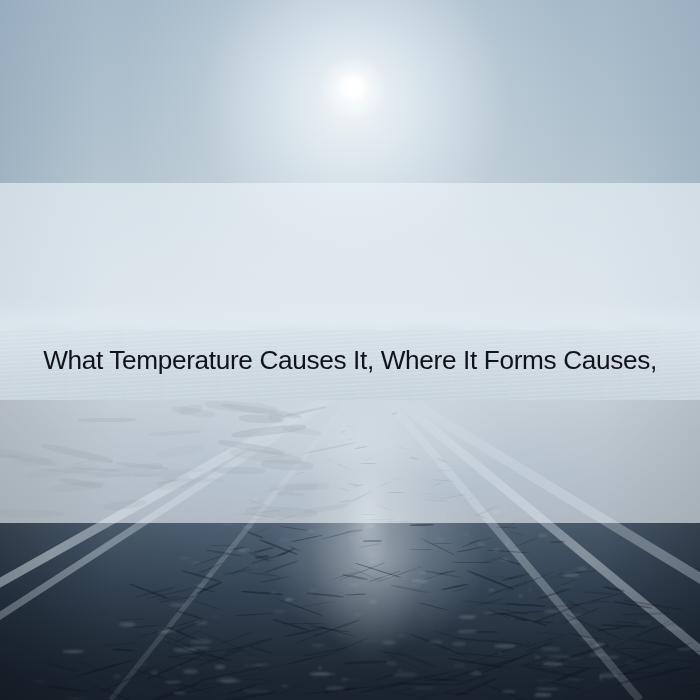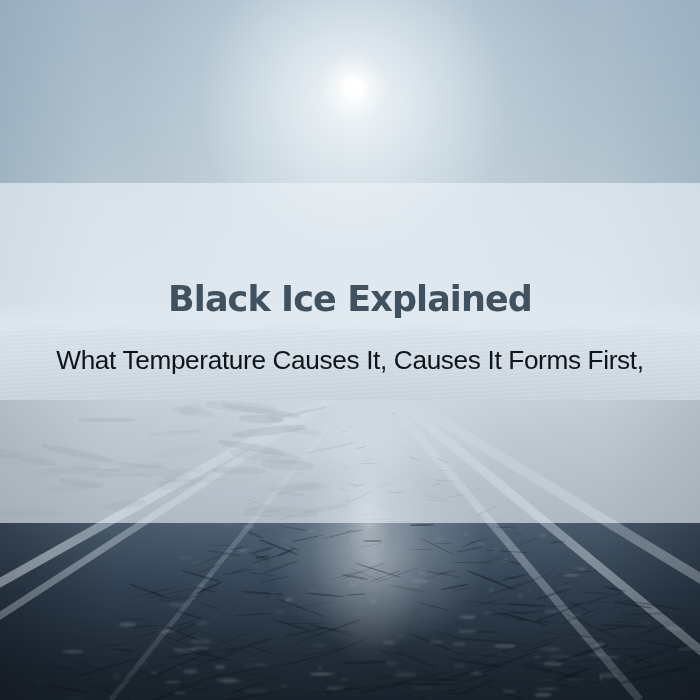--- a/index.html
+++ b/index.html
@@ -716,19 +716,18 @@
       <div class="crack" style="left: 287.774px; top: 92.8132px; width: 15.8641px; height: 2.68281px; opacity: 0.35; transform: rotate(0.5deg);"></div>
       <div class="crack" style="left: 58.6211px; top: 79.6293px; width: 42.6094px; height: 5.88157px; opacity: 0.38; transform: rotate(8.6deg);"></div>
       <div class="crack" style="left: 230.23px; top: 51.4928px; width: 73.2167px; height: 10.8645px; opacity: 0.28; transform: rotate(7.2deg);"></div>
       <div class="crack" style="left: 95.4141px; top: 66.2699px; width: 67.8813px; height: 9.03184px; opacity: 0.22; transform: rotate(-8.8deg);"></div>
       <div class="crack" style="left: 276.289px; top: 90.6183px; width: 18.4078px; height: 3.84302px; opacity: 0.33; transform: rotate(-8.7deg);"></div>
     </div>
 
   <div class="band"></div>
 
   <div class="text-layer">
-    <div class="title">Black Ice Explained</div>
     <div class="subtitle">
-      <span class="ln ln-1">What Temperature Causes It, Causes It Forms First,</span>
+      <span class="ln ln-1">What Temperature Causes It, Where It Forms Causes,</span>
     </div>
   </div>
 
 </div>
 
 </body></html>

